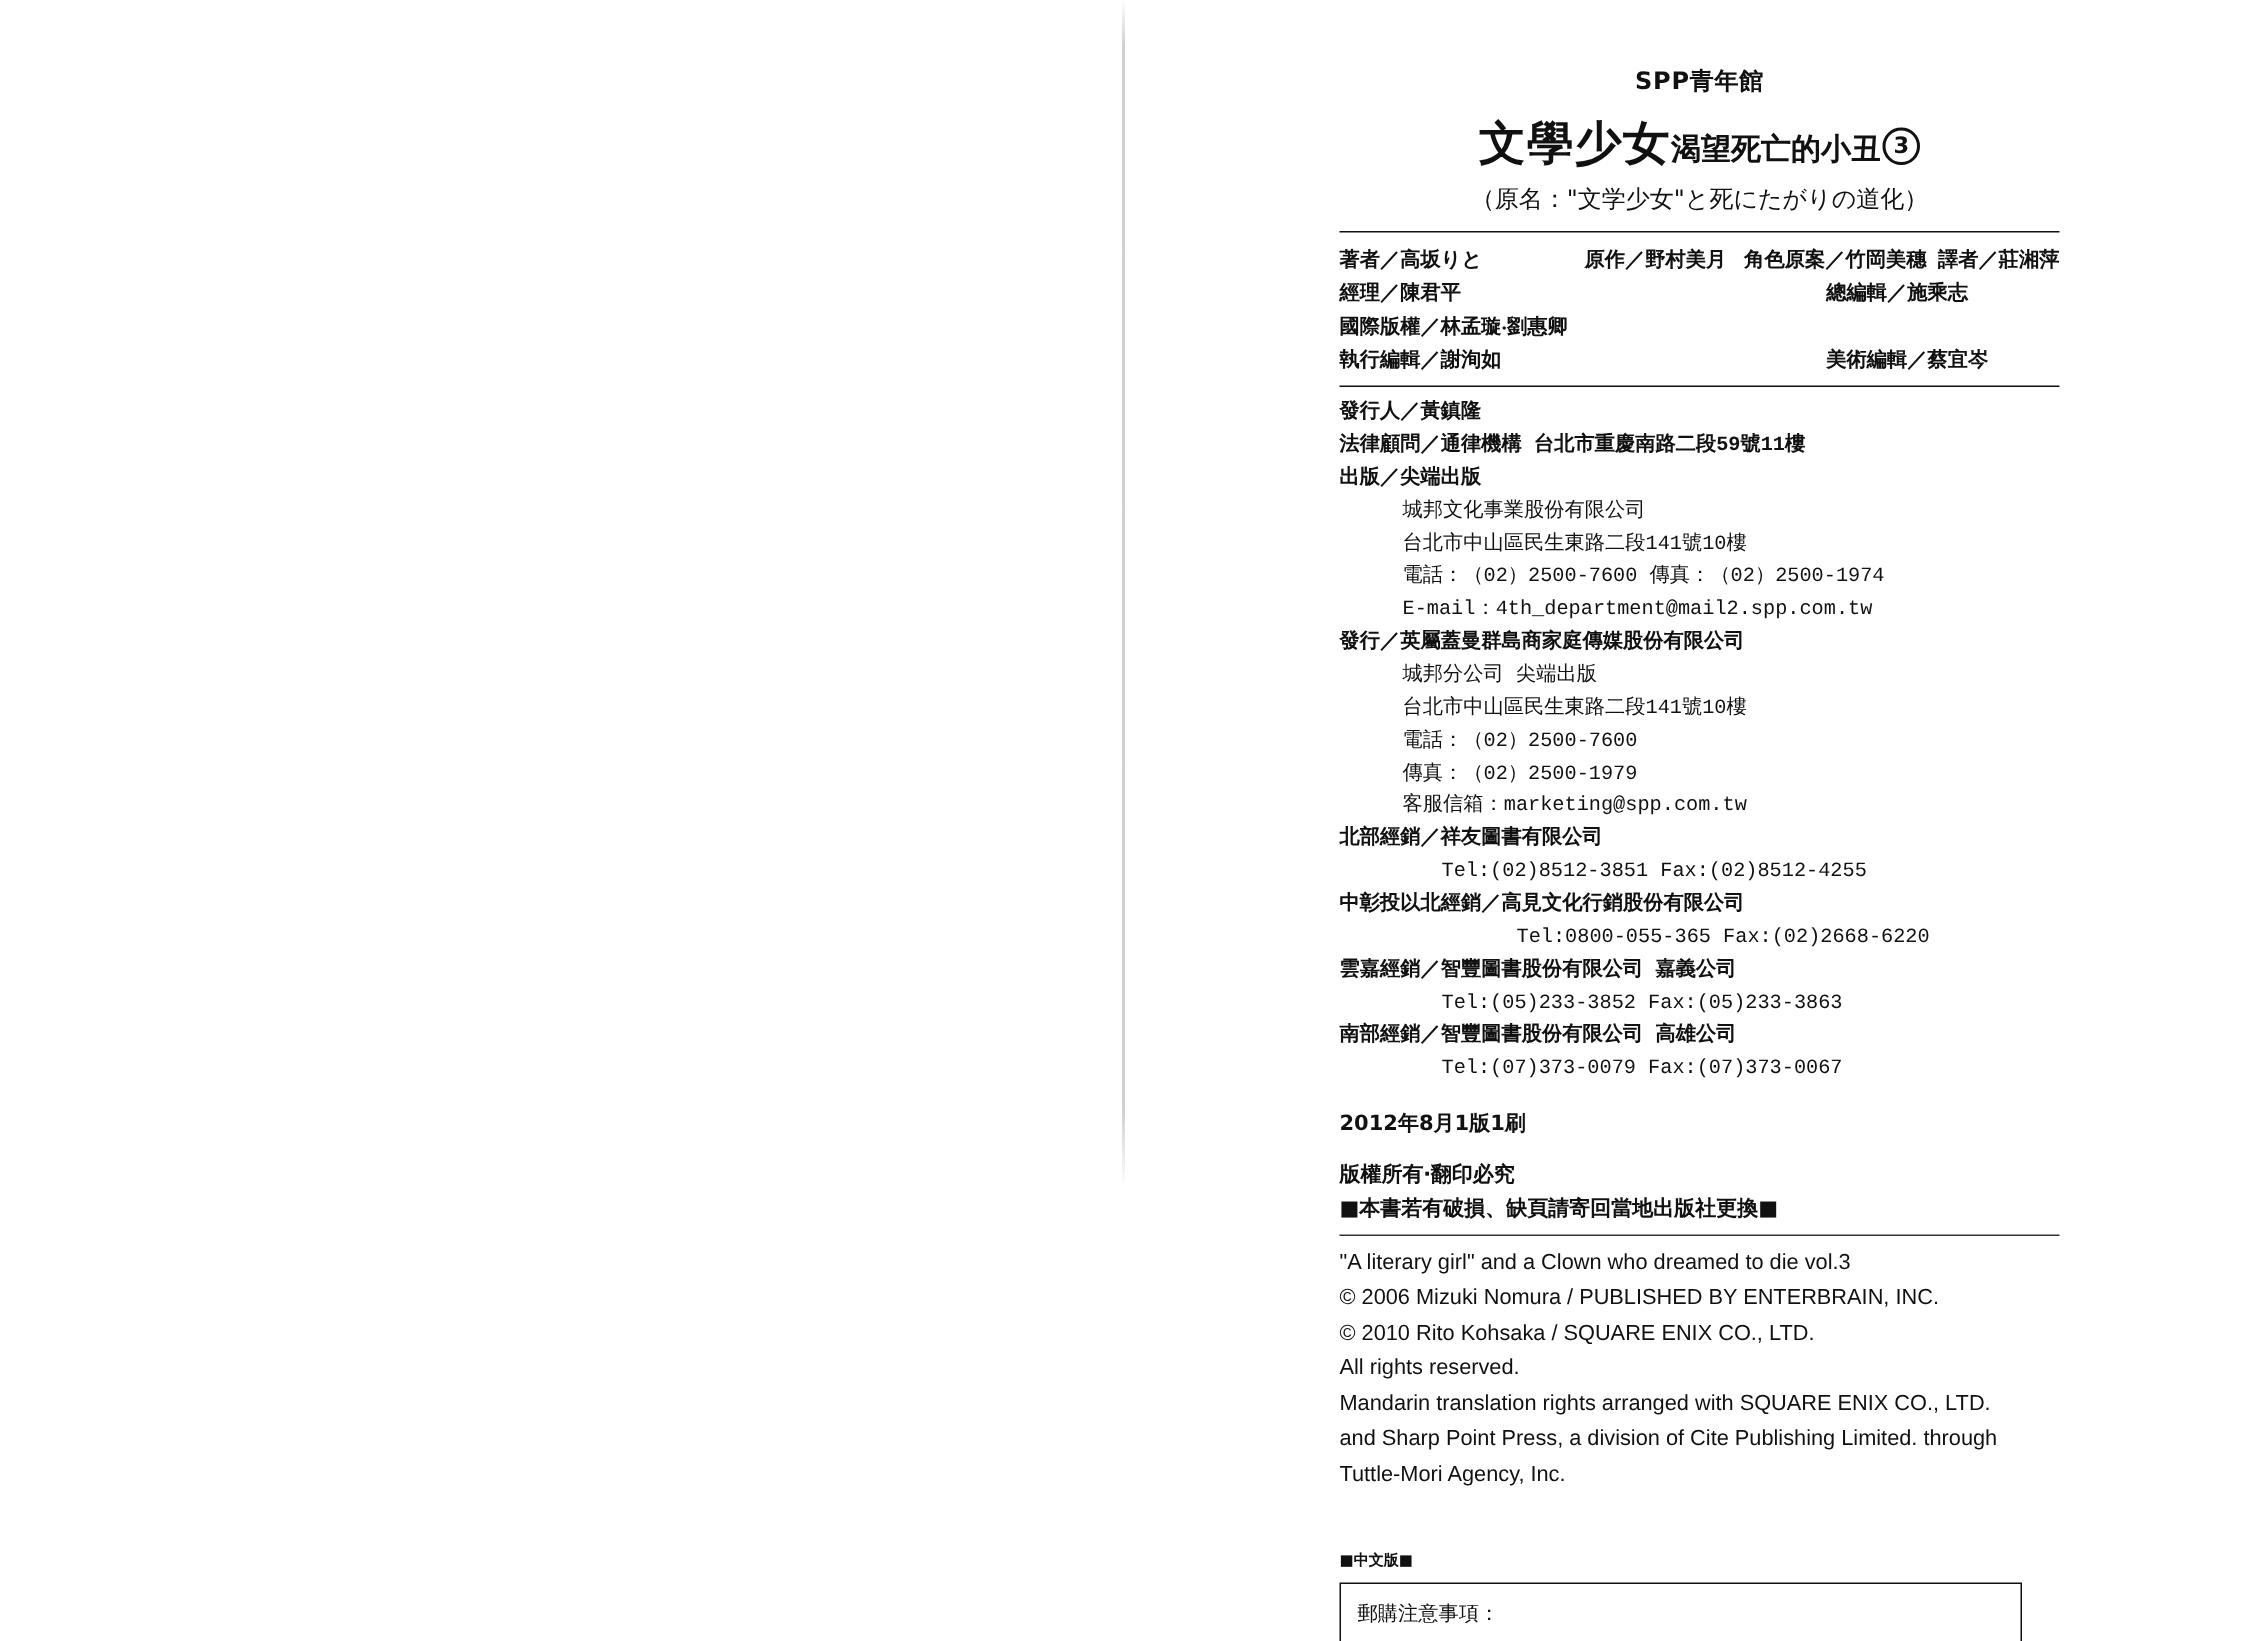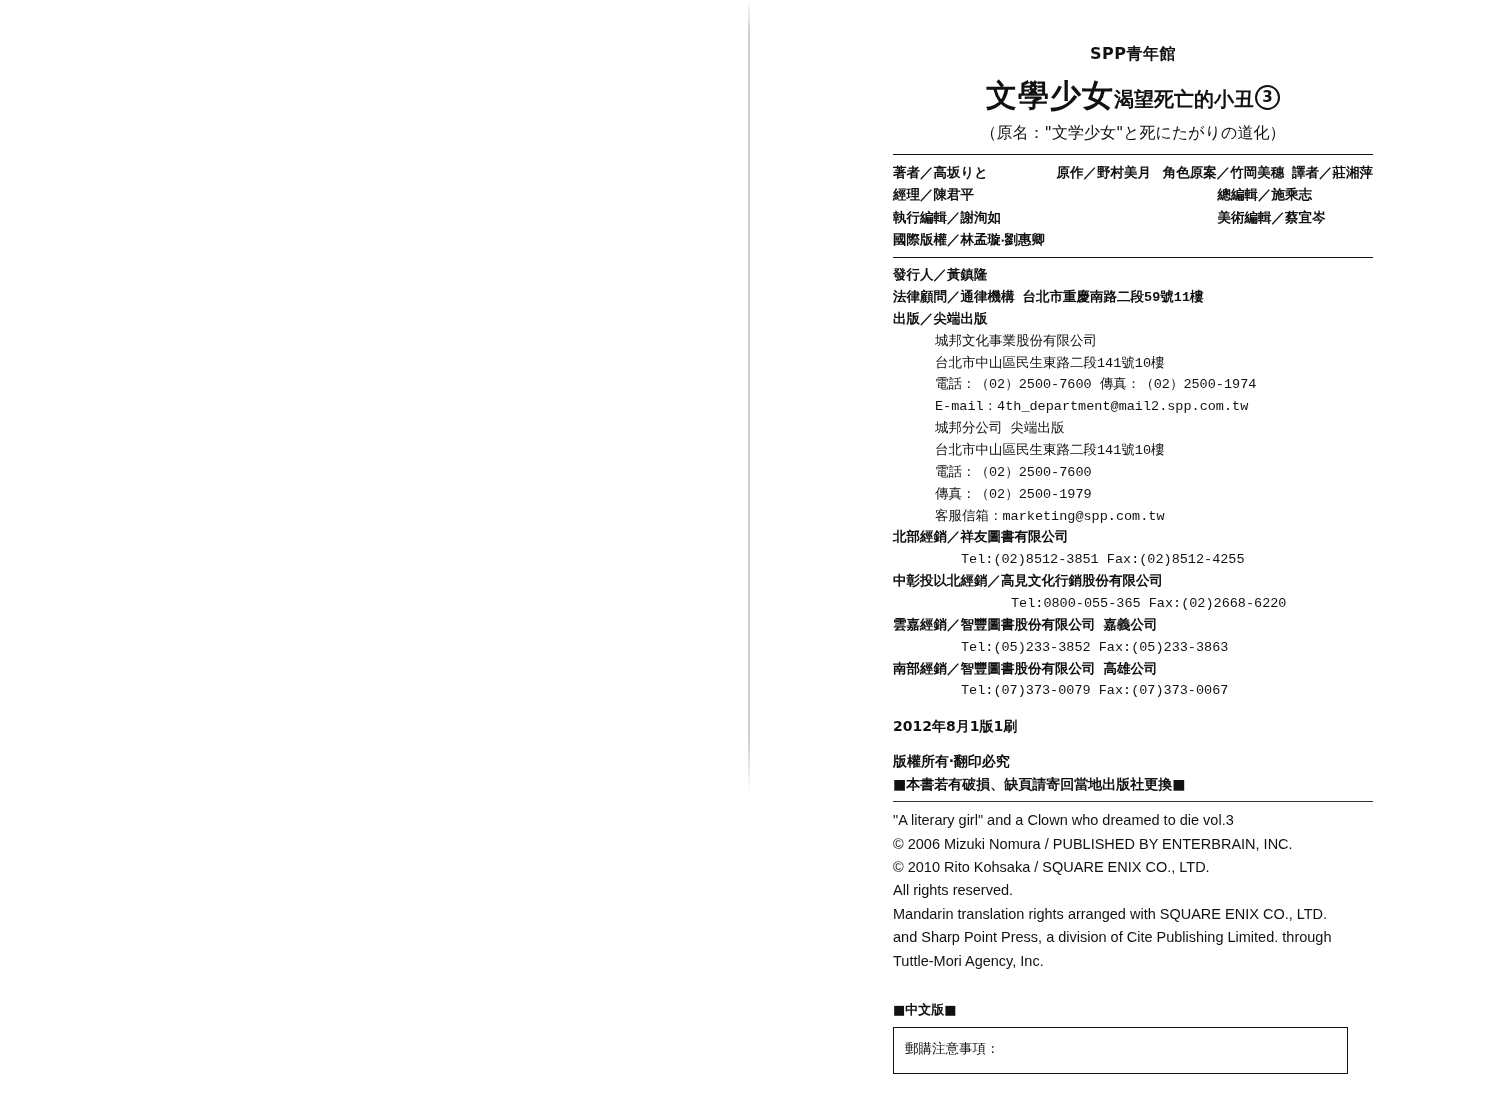--- a/index.html
+++ b/index.html
@@ -125,24 +125,24 @@
     line-height: 1.6;
   }
   .eng-block {
     font-size: 14.5px;
     font-family: "Liberation Sans", sans-serif;
     line-height: 1.62;
     margin-top: 4px;
   }
   .eng-line { white-space: nowrap; }
   .cn-ver {
-    font-size: 13px;
-    font-weight: bold;
-    font-family: "DejaVu Sans", sans-serif;
-    margin-top: 28px;
+    font-size: 10px;
+    font-weight: bold;
+    font-family: "DejaVu Sans", sans-serif;
+    margin-top: 38px;
     margin-bottom: 8px;
   }
   .notice-box {
     border: 1px solid #111;
     padding: 9px 11px 11px 11px;
     font-size: 13.5px;
     font-family: "DejaVu Sans", sans-serif;
     line-height: 1.72;
     width: 455px;
     box-sizing: border-box;
@@ -174,39 +174,40 @@
         <span class="staff-cell bold" style="width:140px">原作／野村美月</span>
         <span class="staff-cell bold" style="width:170px">角色原案／竹岡美穗</span>
         <span class="staff-cell bold">譯者／莊湘萍</span>
       </div>
       <div class="staff-line">
         <span class="staff-cell left bold">經理／陳君平</span>
         <span class="staff-cell bold" style="width:140px"></span>
         <span class="staff-cell bold" style="width:170px">總編輯／施乘志</span>
       </div>
       <div class="staff-line">
+        <span class="staff-cell left bold">國際版權／林孟璇‧劉惠卿</span>
+      </div>
+      <div class="staff-line">
         <span class="staff-cell left bold">執行編輯／謝洵如</span>
         <span class="staff-cell bold" style="width:140px"></span>
         <span class="staff-cell bold" style="width:170px">美術編輯／蔡宜岑</span>
-      </div>
-      <div class="staff-line">
-        <span class="staff-cell left bold">國際版權／林孟璇‧劉惠卿</span>
       </div>
     </div>
 
     <hr class="rule">
 
     <div class="pub-block">
       <div class="pub-line bold">發行人／黃鎮隆</div>
       <div class="pub-line bold">法律顧問／通律機構  台北市重慶南路二段59號11樓</div>
       <div class="pub-line bold">出版／尖端出版</div>
       <div class="pub-line indent1">城邦文化事業股份有限公司</div>
       <div class="pub-line indent1">台北市中山區民生東路二段141號10樓</div>
       <div class="pub-line indent1">電話：（02）2500-7600  傳真：（02）2500-1974</div>
       <div class="pub-line indent1">E-mail：4th_department@mail2.spp.com.tw</div>
+      <div class="pub-line bold">發行／英屬蓋曼群島商家庭傳媒股份有限公司</div>
       <div class="pub-line indent1">城邦分公司  尖端出版</div>
       <div class="pub-line indent1">台北市中山區民生東路二段141號10樓</div>
       <div class="pub-line indent1">電話：（02）2500-7600</div>
       <div class="pub-line indent1">傳真：（02）2500-1979</div>
       <div class="pub-line indent1">客服信箱：marketing@spp.com.tw</div>
       <div class="pub-line bold">北部經銷／祥友圖書有限公司</div>
       <div class="pub-line indent2">Tel:(02)8512-3851  Fax:(02)8512-4255</div>
       <div class="pub-line bold">中彰投以北經銷／高見文化行銷股份有限公司</div>
       <div class="pub-line indent3">Tel:0800-055-365  Fax:(02)2668-6220</div>
       <div class="pub-line bold">雲嘉經銷／智豐圖書股份有限公司  嘉義公司</div>

